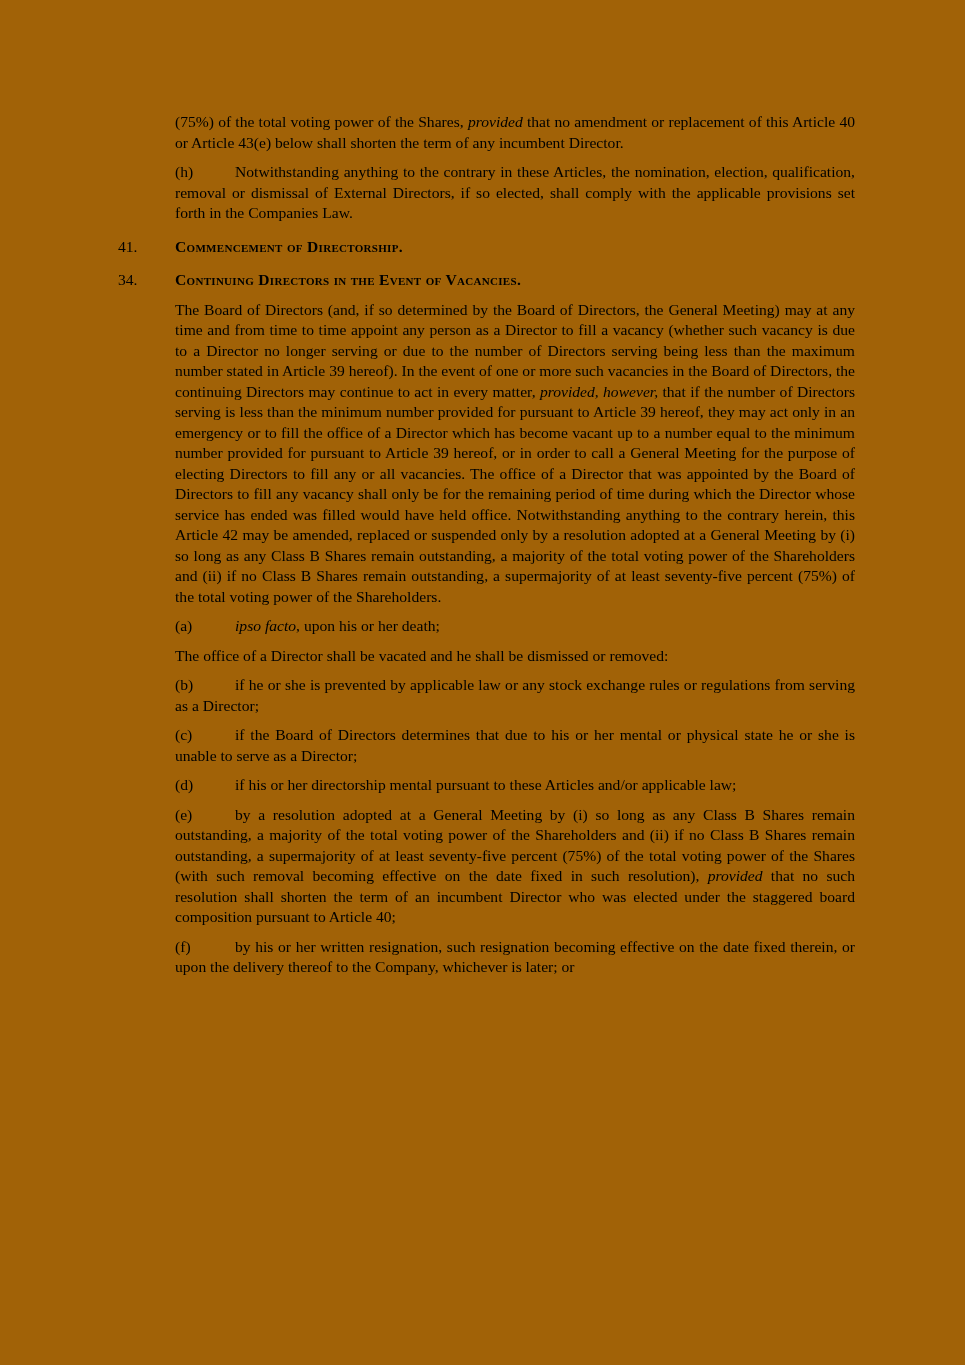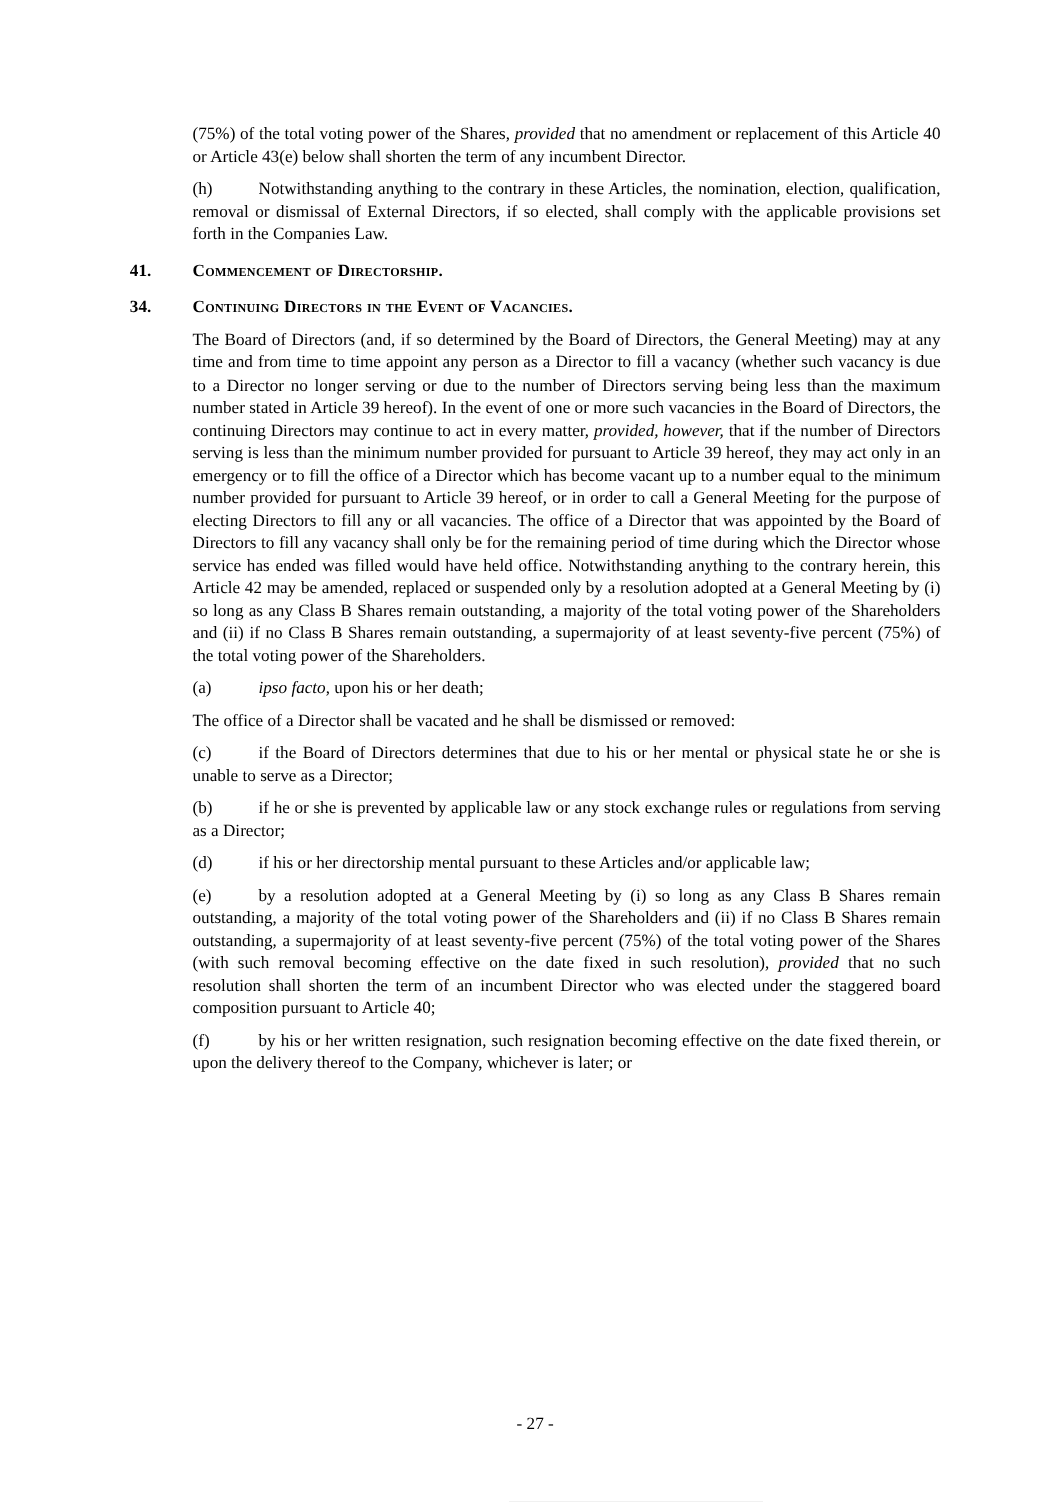--- a/index.html
+++ b/index.html
@@ -1,21 +1,21 @@
 <!DOCTYPE html>
 <html><head>
 <meta charset="utf-8">
 <style>
   html, body { margin: 0; padding: 0; background: #e8e8e8; }
   .page {
     position: relative;
     width: 965px;
     height: 1365px;
     margin: 0 auto;
-    background: #ffffff;
+    background: #a16207;
     font-family: "Liberation Serif", "DejaVu Serif", serif;
     color: #000000;
     overflow: hidden;
   }
   .content {
     position: absolute;
     left: 118px;
     top: 112px;
     width: 737px;
   }
@@ -23,21 +23,21 @@
     margin: 0 0 9px 0;
     font-size: 15.6px;
     line-height: 20.5px;
     text-align: justify;
   }
   p.body { margin-left: 57px; }
   p.heading { margin-top: 13px; font-weight: normal; }
   .num {
     display: inline-block;
     width: 57px;
-    font-weight: bold;
+    font-weight: normal;
   }
   .ht { font-weight: bold; }
   .ht .sc {
     font-variant: small-caps;
     letter-spacing: 0.3px;
   }
   .lbl {
     display: inline-block;
     width: 60px;
   }
@@ -66,27 +66,26 @@
 
     <p class="heading"><span class="num">34.</span><span class="ht"><span class="sc">Continuing Directors in the Event of Vacancies</span><span>.</span></span></p>
 
     <p class="body"><span>The Board of Directors (and, if so determined by the Board of Directors, the General Meeting) may at any time and from time to time appoint any person as a Director to fill a vacancy (whether such vacancy is due to a Director no longer serving or due to the number of Directors serving being less than the maximum number stated in Article 39 hereof). In the event of one or more such vacancies in the Board of Directors, the continuing Directors may continue to act in every matter, </span><span class="i">provided, however,</span><span> that if the number of Directors serving is less than the minimum number provided for pursuant to Article 39 hereof, they may act only in an emergency or to fill the office of a Director which has become vacant up to a number equal to the minimum number provided for pursuant to Article 39 hereof, or in order to call a General Meeting for the purpose of electing Directors to fill any or all vacancies. The office of a Director that was appointed by the Board of Directors to fill any vacancy shall only be for the remaining period of time during which the Director whose service has ended was filled would have held office. Notwithstanding anything to the contrary herein, this Article 42 may be amended, replaced or suspended only by a resolution adopted at a General Meeting by (i) so long as any Class B Shares remain outstanding, a majority of the total voting power of the Shareholders and (ii) if no Class B Shares remain outstanding, a supermajority of at least seventy-five percent (75%) of the total voting power of the Shareholders.</span></p>
 
 
     <p class="body"><span class="lbl">(a)</span><span class="i">ipso facto</span><span>, upon his or her death;</span></p>
 
     <p class="body"><span>The office of a Director shall be vacated and he shall be dismissed or removed:</span></p>
 
+    <p class="body"><span class="lbl">(b)</span><span>if he or she is prevented by applicable law or any stock exchange rules or regulations from serving as a Director;</span></p>
+
     <p class="body"><span class="lbl">(c)</span><span>if the Board of Directors determines that due to his or her mental or physical state he or she is unable to serve as a Director;</span></p>
-
-    <p class="body"><span class="lbl">(b)</span><span>if he or she is prevented by applicable law or any stock exchange rules or regulations from serving as a Director;</span></p>
 
     <p class="body"><span class="lbl">(d)</span><span>if his or her directorship mental pursuant to these Articles and/or applicable law;</span></p>
 
     <p class="body"><span class="lbl">(e)</span><span>by a resolution adopted at a General Meeting by (i) so long as any Class B Shares remain outstanding, a majority of the total voting power of the Shareholders and (ii) if no Class B Shares remain outstanding, a supermajority of at least seventy-five percent (75%) of the total voting power of the Shares (with such removal becoming effective on the date fixed in such resolution), </span><span class="i">provided</span><span> that no such resolution shall shorten the term of an incumbent Director who was elected under the staggered board composition pursuant to Article 40;</span></p>
 
     <p class="body"><span class="lbl">(f)</span><span>by his or her written resignation, such resignation becoming effective on the date fixed therein, or upon the delivery thereof to the Company, whichever is later; or</span></p>
 
 
   </div>
 
-  <div class="footer">- 27 -</div>
 </div>
 
 </body></html>

